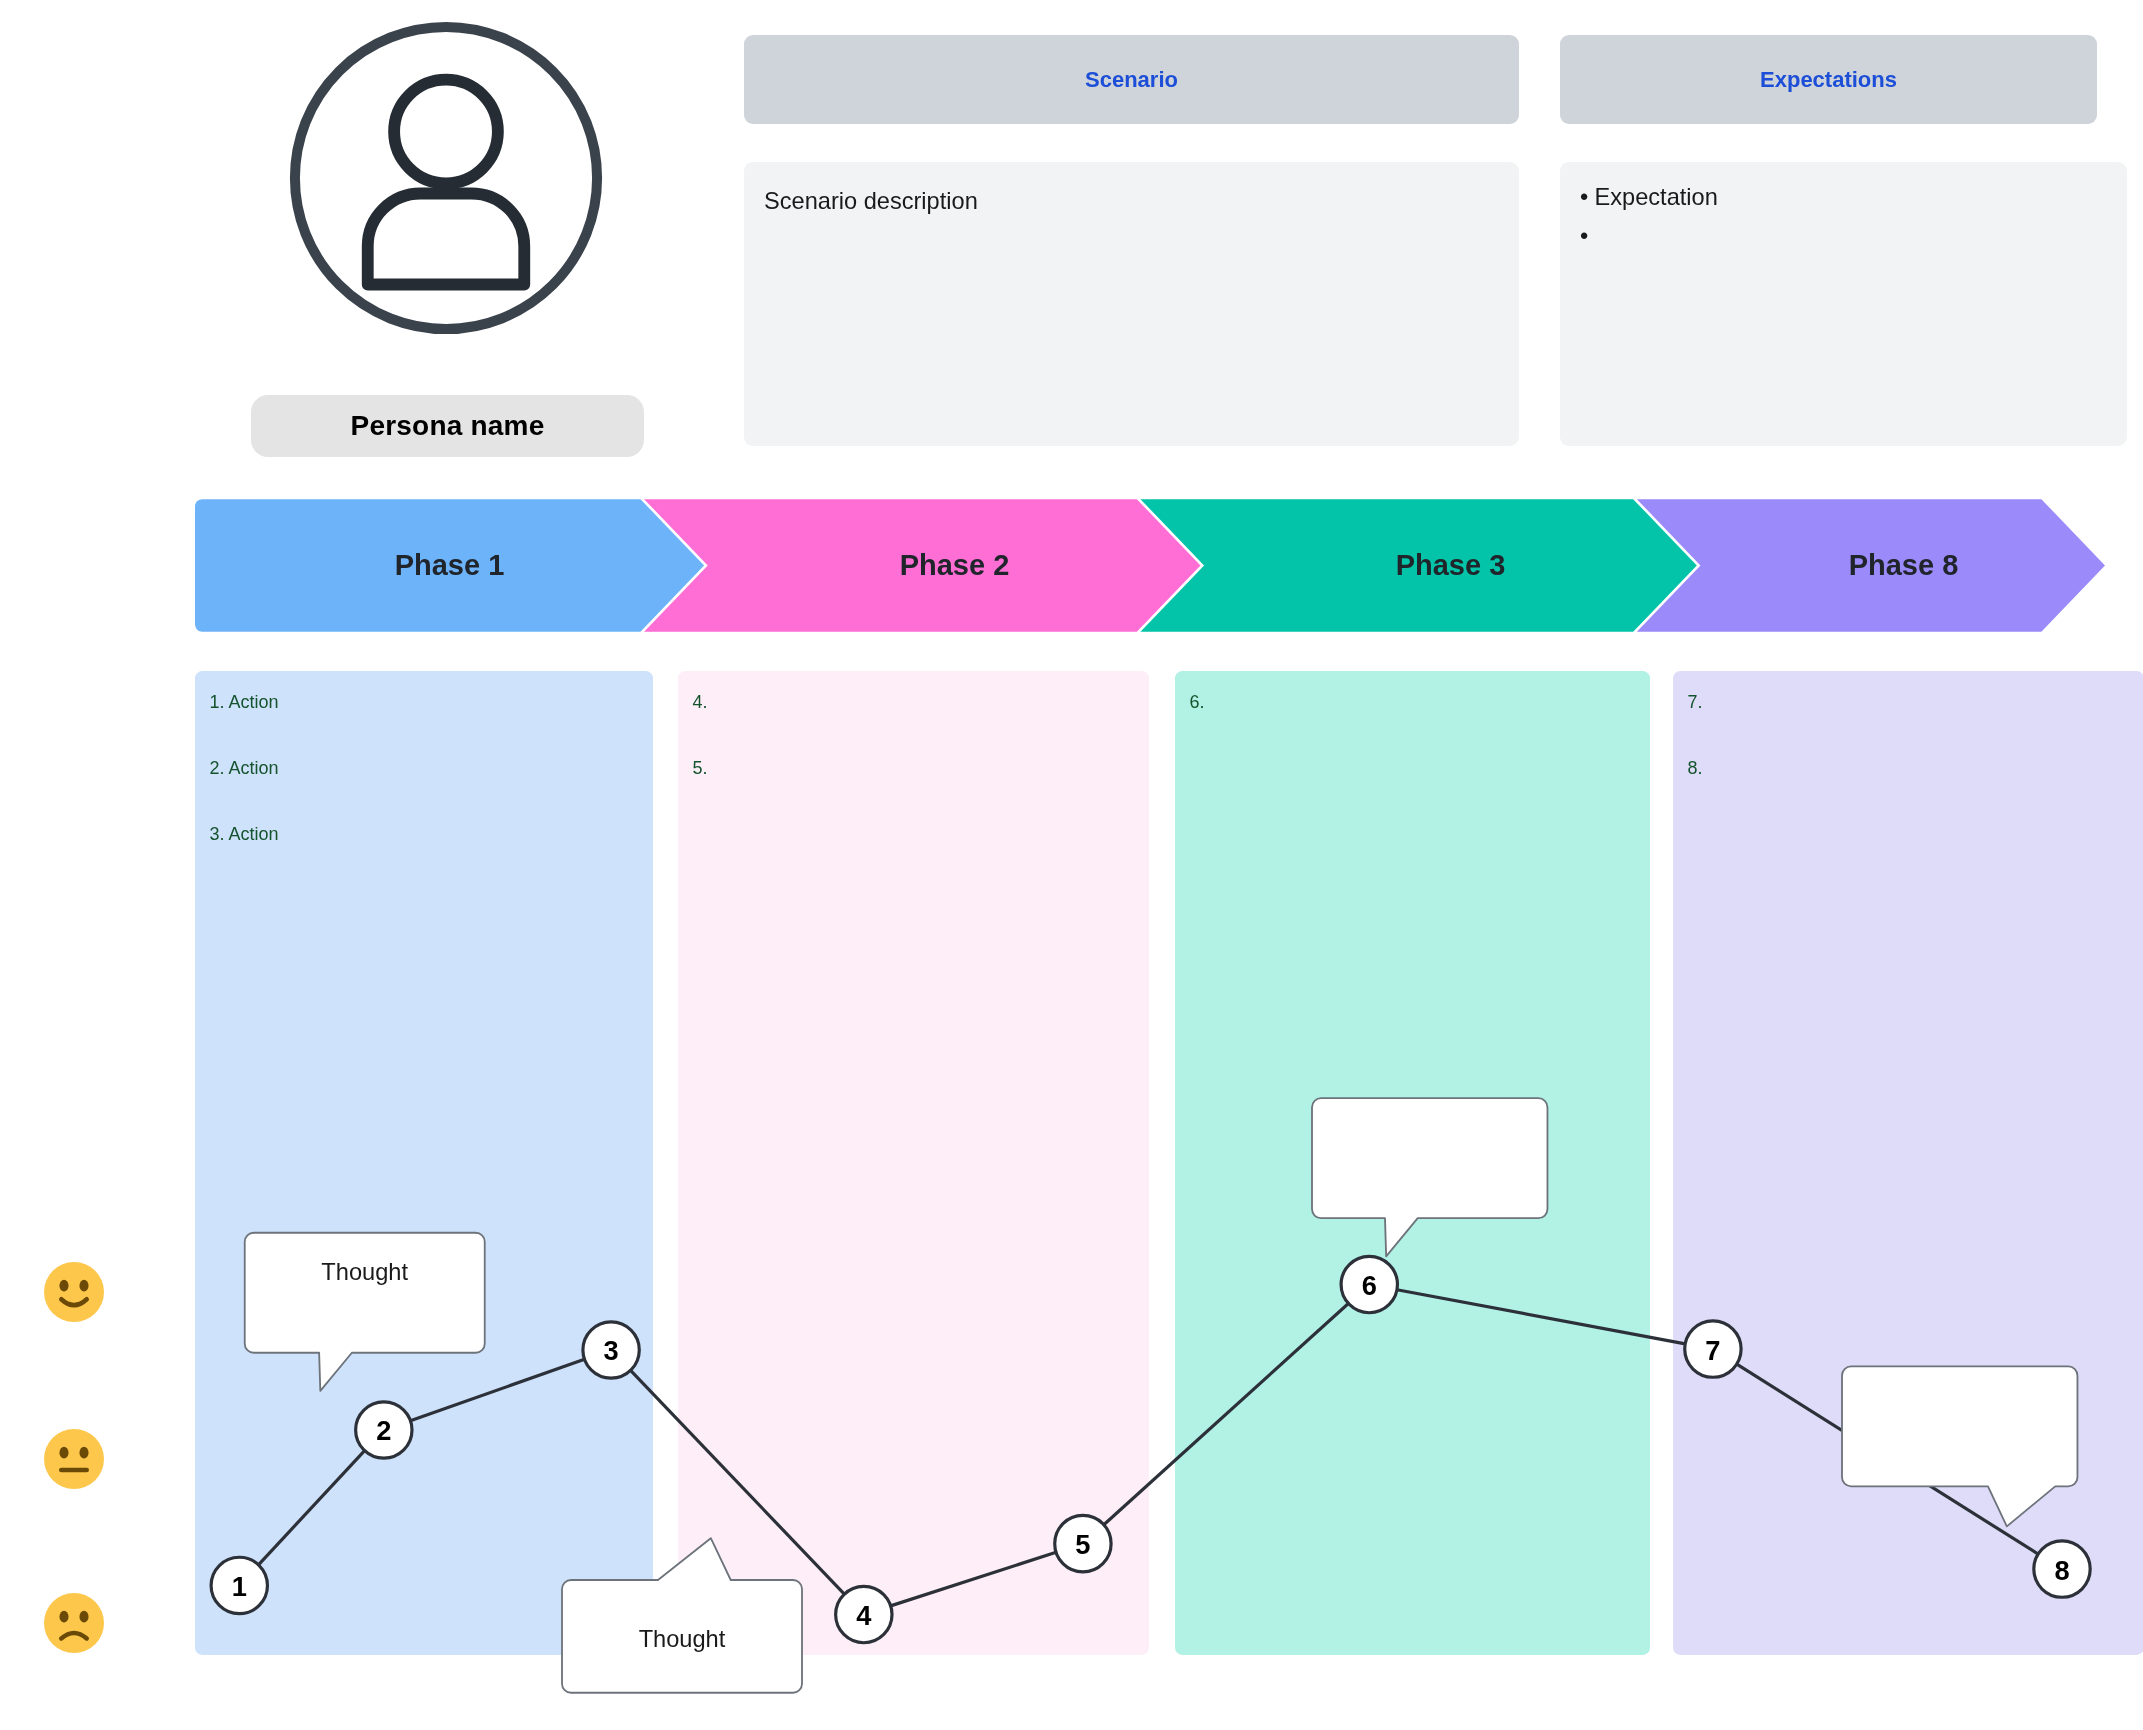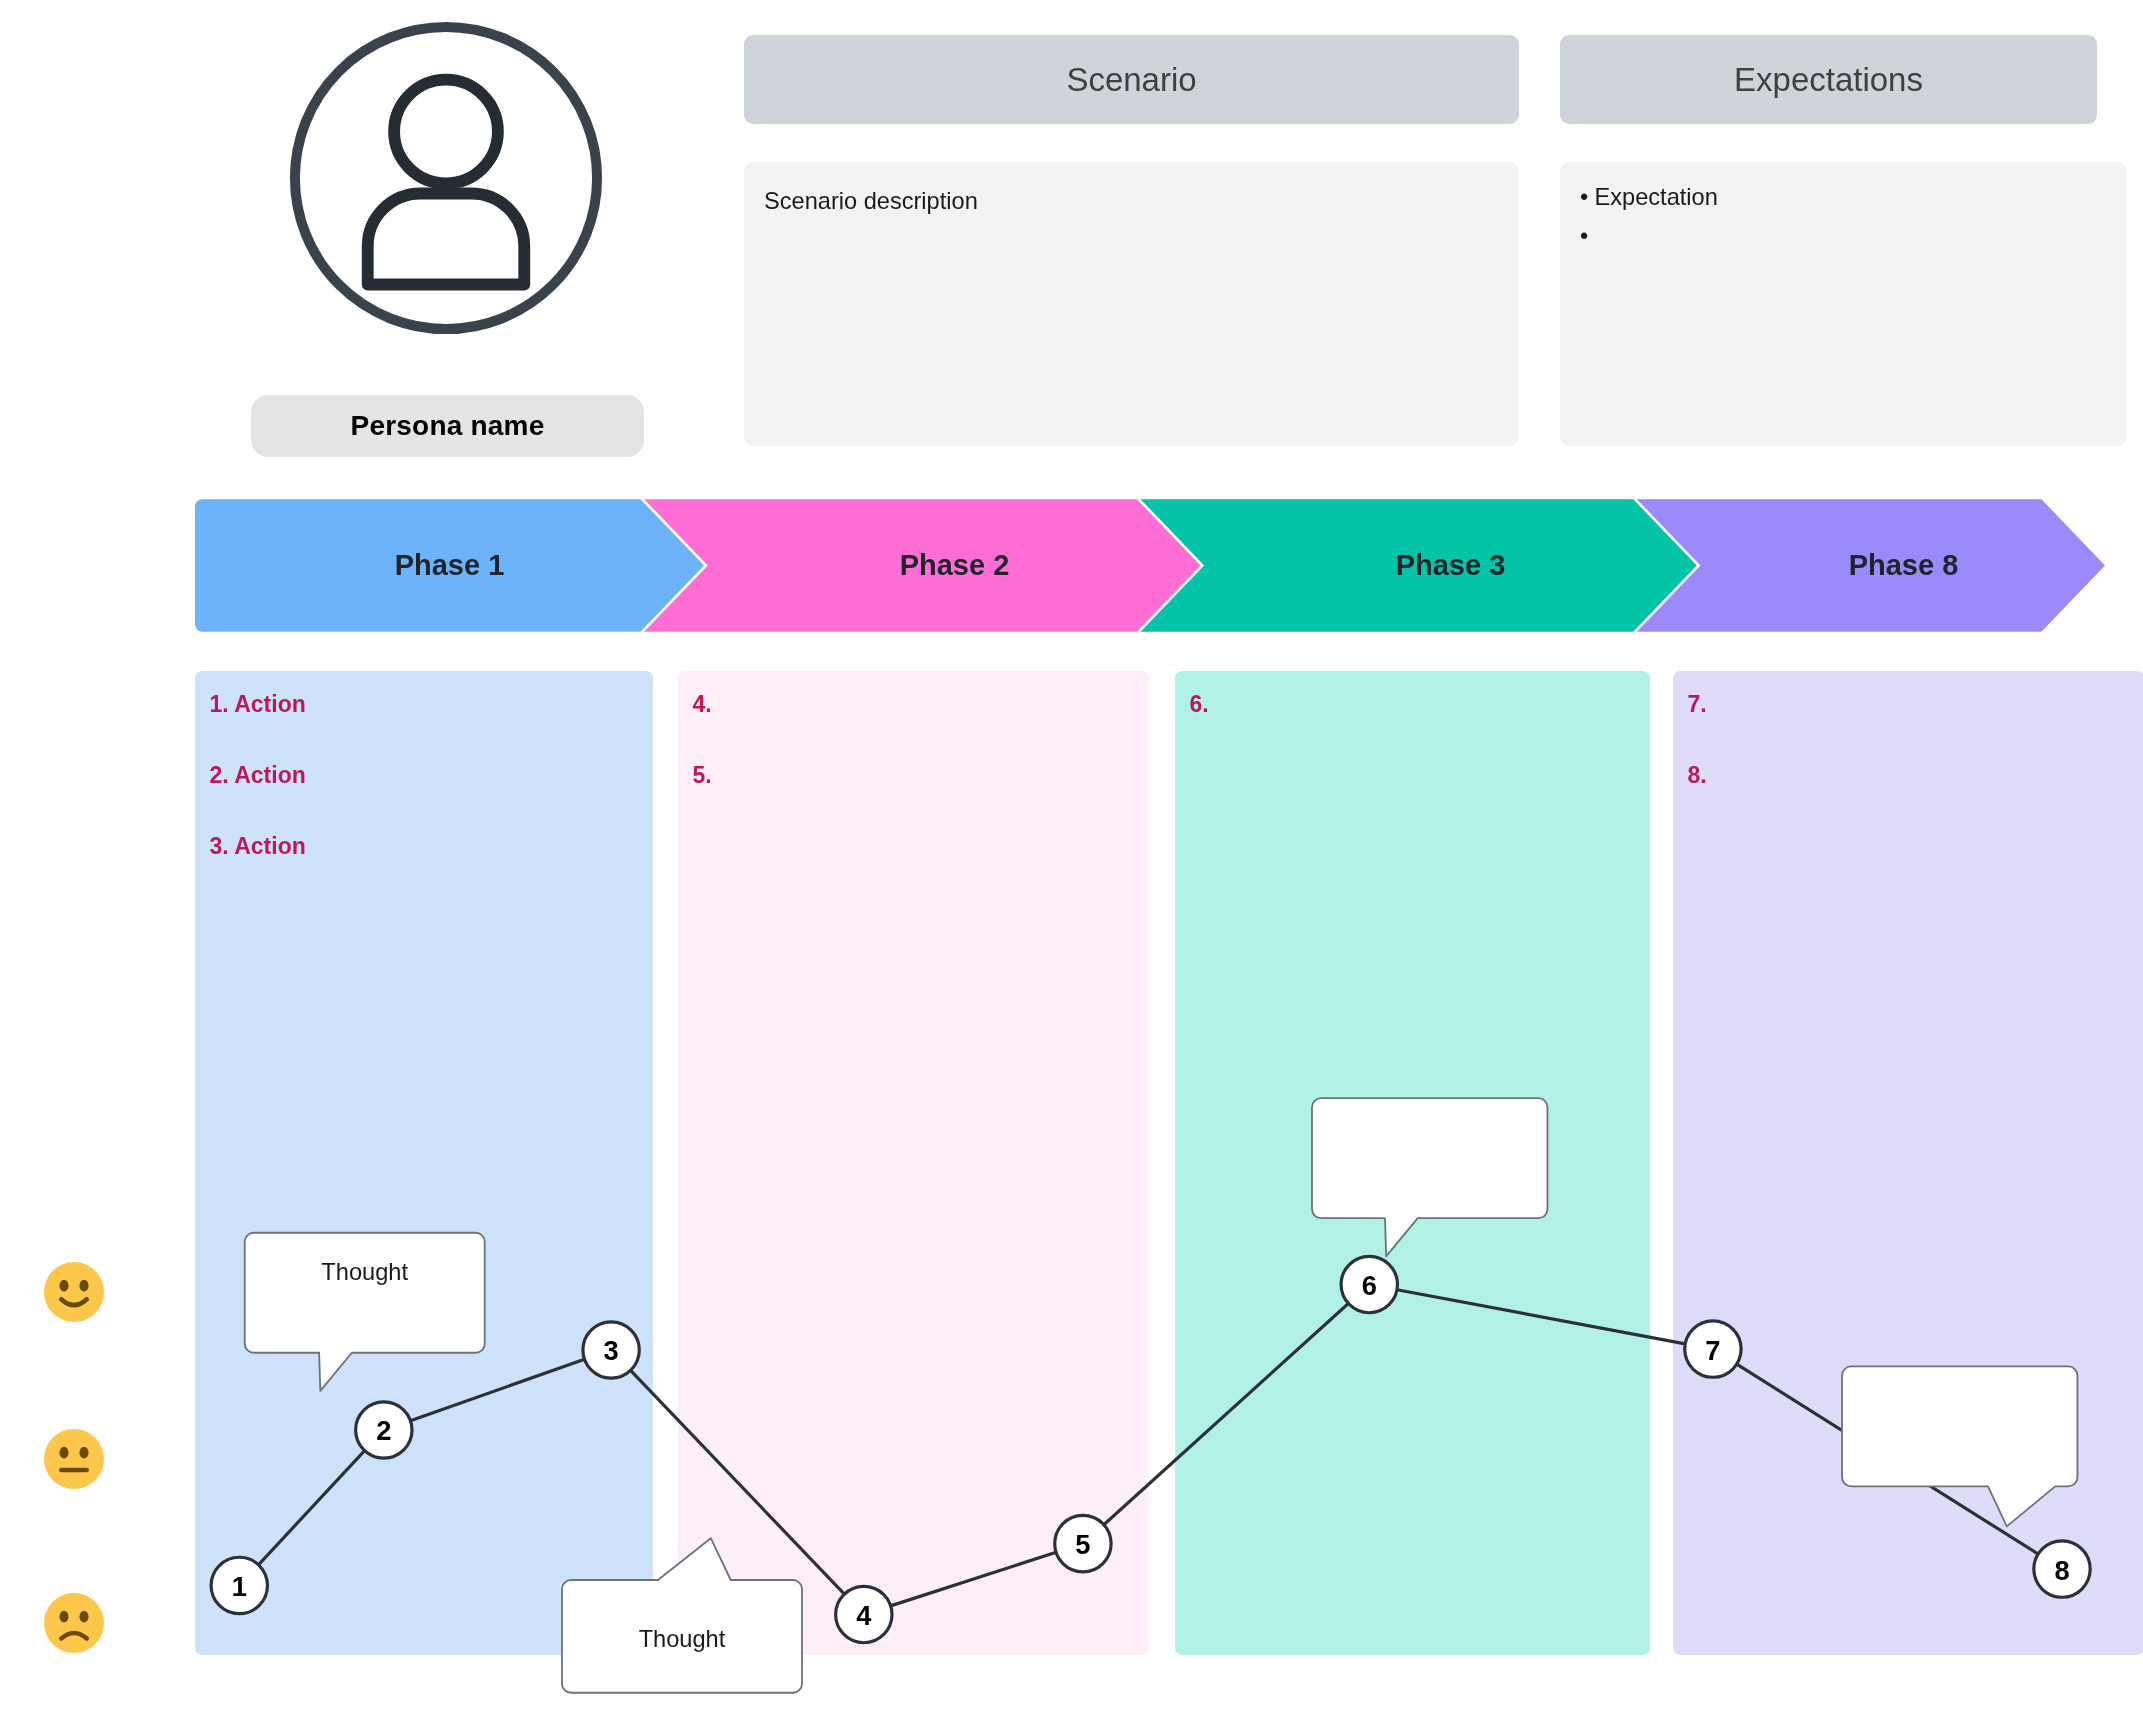--- a/index.html
+++ b/index.html
@@ -51,23 +51,23 @@
   
   .panel-header {
     position: absolute;
     background: #ced4da;
     border-radius: 9px;
     display: flex;
     align-items: center;
     justify-content: center;
   }
   .panel-header span {
-    font-size: 33px;
-    font-weight: normal;
-    color: #404040;
+    font-size: 22px;
+    font-weight: bold;
+    color: #1d4ed8;
   }
   .panel-body {
     position: absolute;
     background: #f1f3f4;
     border-radius: 9px;
     box-sizing: border-box;
     padding: 23.6px 20px;
   }
   .panel-body .body-text {
     font-size: 23.6px;
@@ -118,25 +118,24 @@
   
   .phase-column {
     position: absolute;
     top: 671px;
     height: 984px;
     border-radius: 7.3px;
     box-sizing: border-box;
     padding: 22px 14.5px 0 14.5px;
   }
   .action-line {
-    font-size: 23px;
-    color: #be185d;
+    font-size: 18px;
+    color: #14532d;
     line-height: 1.0;
     margin-bottom: 48px;
-    font-weight: bold;
   }
 
   #col-1 { left: 195px; width: 458px; background: #cfe2fb; }
   #col-2 { left: 678px; width: 471px; background: #fdeef7; }
   #col-3 { left: 1175px; width: 475px; background: #b2f2e5; }
   #col-4 { left: 1673px; width: 471px; background: #dedcf8; }
 
   
   .emotion-face {
     position: absolute;

